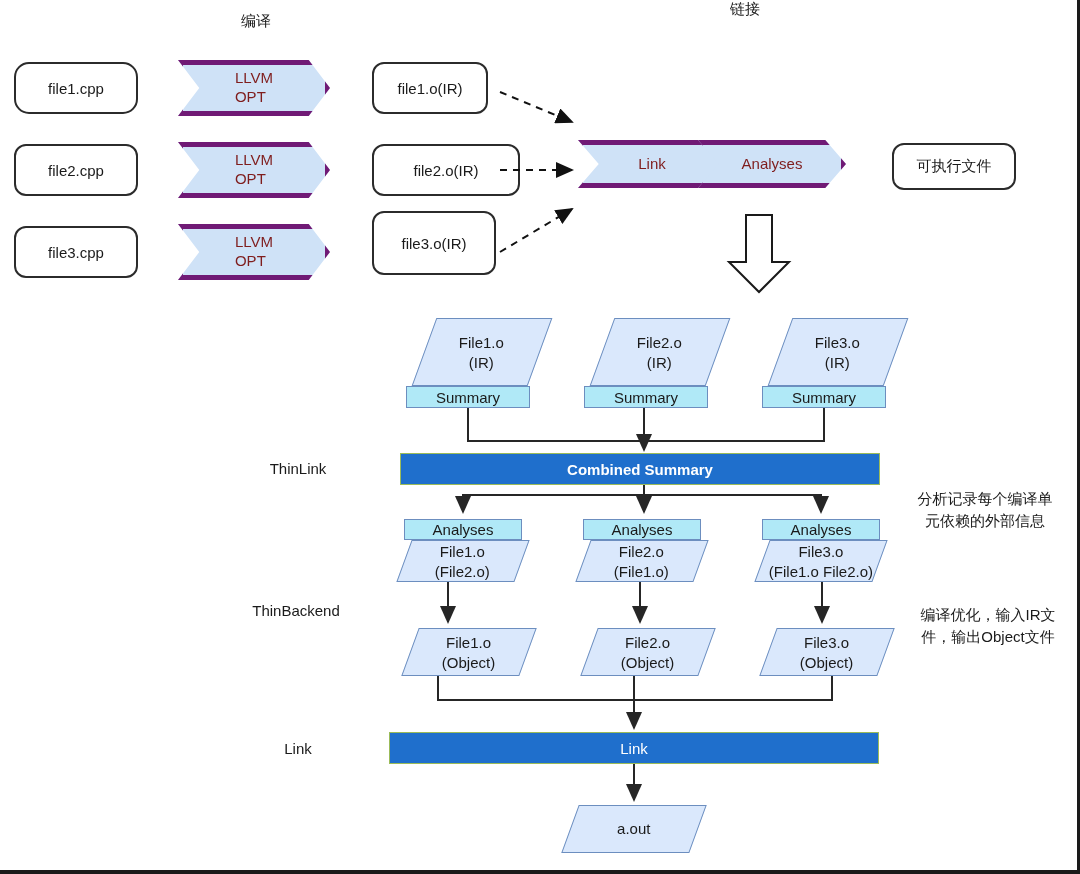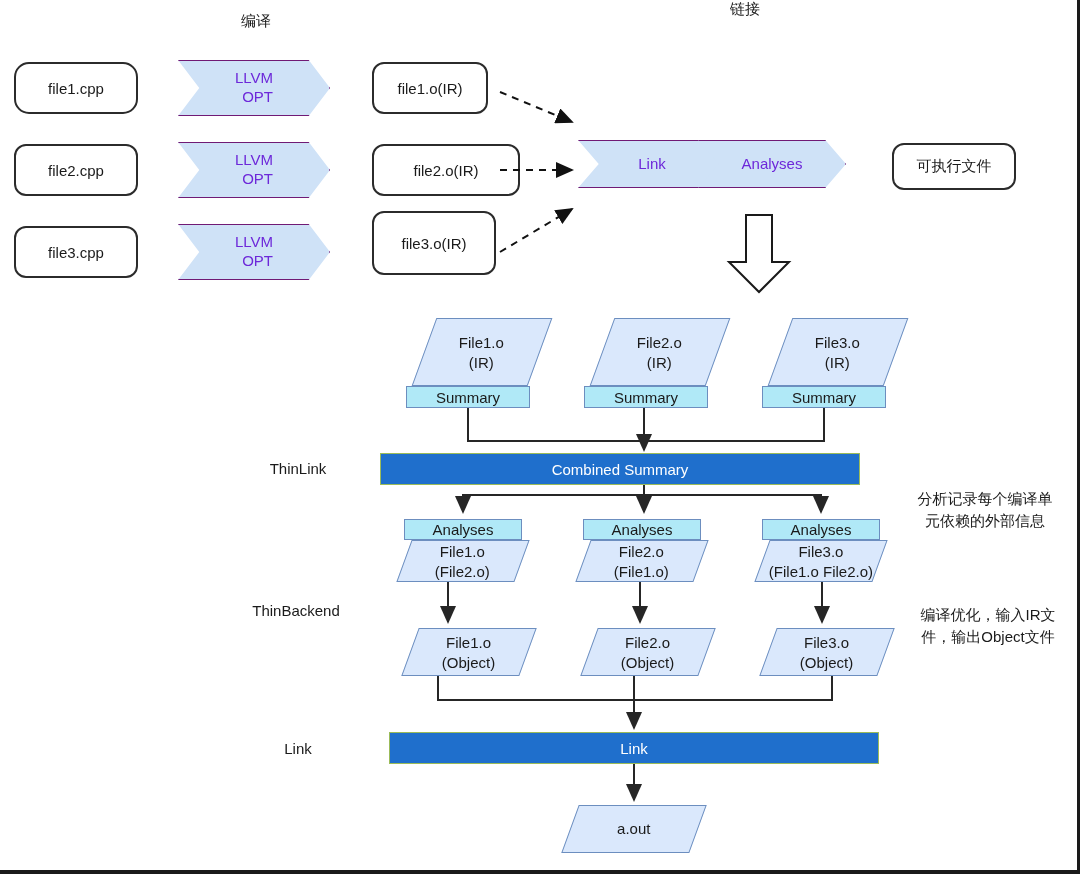--- a/index.html
+++ b/index.html
@@ -39,28 +39,28 @@
     align-items: center;
     justify-content: center;
     font-size: 15px;
     color: #1a1a1a;
     text-align: center;
   }
 
   
   .chev {
     background: #cfe2f7;
-    border: 1px solid #701a75;
-    display: flex;
-    align-items: center;
-    justify-content: center;
-    text-align: right;
+    border: 5px solid #701a75;
+    display: flex;
+    align-items: center;
+    justify-content: center;
+    text-align: left;
     font-size: 15px;
     line-height: 1.25;
-    color: #6d28d9;
+    color: #7f1d1d;
     clip-path: polygon(0% 0%, 86% 0%, 100% 50%, 86% 100%, 0% 100%, 14% 50%);
   }
 
   
   .para {
     background: #dae8fc;
     border: 1px solid #6c8ebf;
     display: flex;
     align-items: center;
     justify-content: center;
@@ -196,21 +196,21 @@
   <div class="abs para" style="left:780px; top:318px; width:116px; height:68px;">
     <span>
       <span style="display:block">File3.o</span>
       <span style="display:block">(IR)</span>
     </span>
   </div>
   <div class="abs strip" style="left:762px; top:386px; width:124px; height:22px;">
     <span>Summary</span>
   </div>
 
-  <div class="abs bluebar" style="left:380px; top:453px; width:480px; height:32px;">
+  <div class="abs bluebar" style="left:400px; top:453px; width:480px; height:32px;font-weight:bold;">
     <span>Combined Summary</span>
   </div>
 
   <div class="abs strip" style="left:404px; top:519px; width:118px; height:21px;">
     <span>Analyses</span>
   </div>
   <div class="abs para" style="left:404px; top:540px; width:118px; height:42px;">
     <span>
       <span style="display:block">File1.o</span>
       <span style="display:block">(File2.o)</span>

